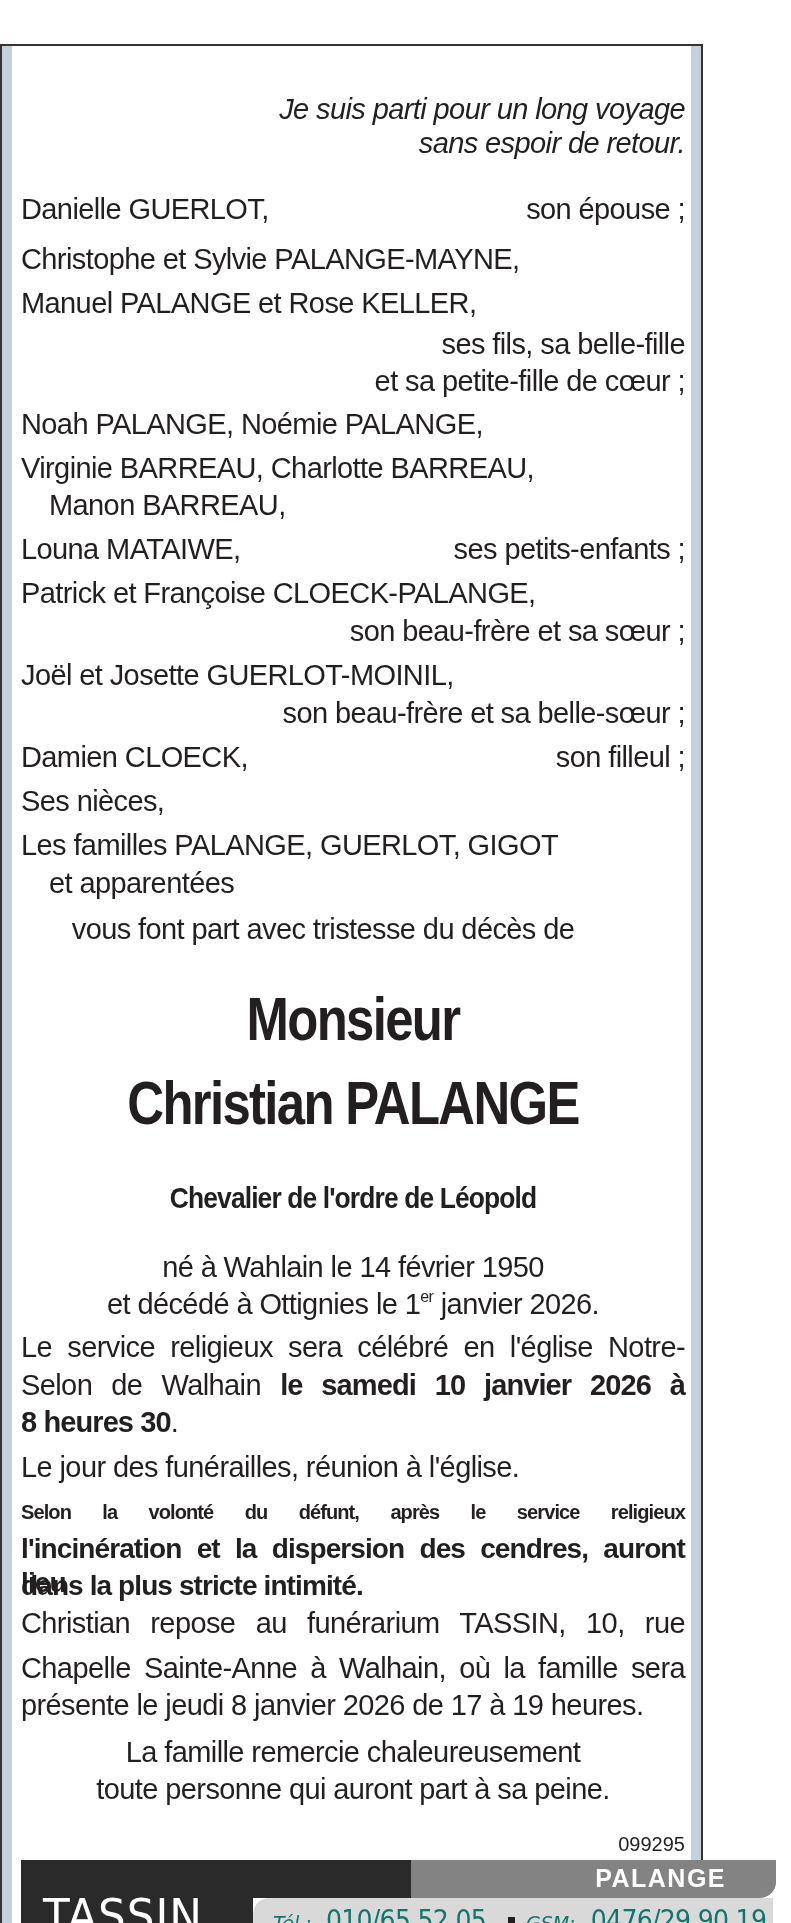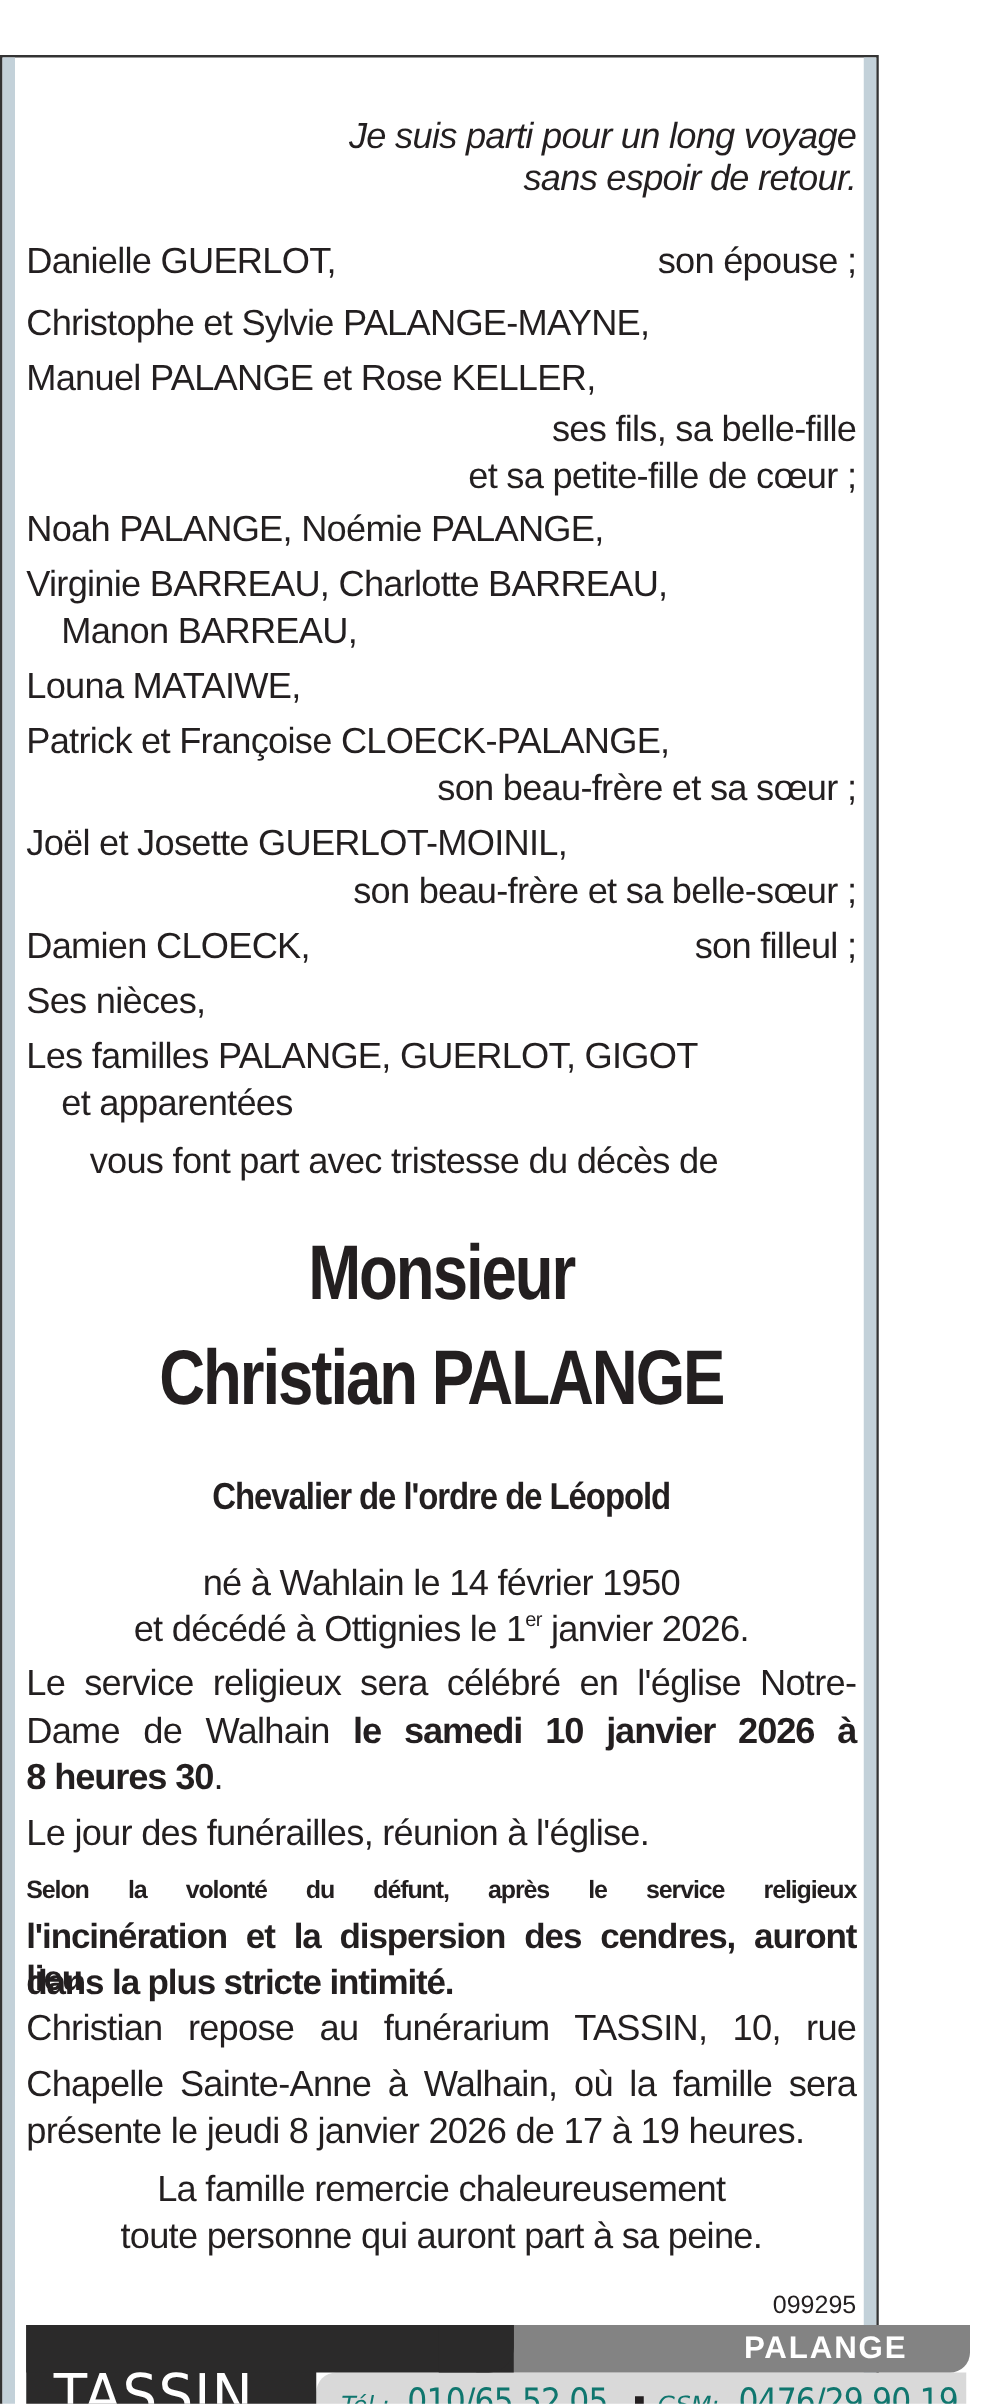--- a/index.html
+++ b/index.html
@@ -69,20 +69,21 @@
     </div>
     <div class="line" style="top:196px">Christophe et Sylvie PALANGE-MAYNE,</div>
     <div class="line" style="top:240px">Manuel PALANGE et Rose KELLER,</div>
     <div class="line right" style="top:281px">ses fils, sa belle-fille</div>
     <div class="line right" style="top:318px">et sa petite-fille de cœur ;</div>
     <div class="line" style="top:361px">Noah PALANGE, Noémie PALANGE,</div>
     <div class="line" style="top:405px">Virginie BARREAU, Charlotte BARREAU,</div>
     <div class="line indent" style="top:442px">Manon BARREAU,</div>
     <div class="line row" style="top:486px">
       <span>Louna MATAIWE,</span>
+      <span>ses petits-enfants ;</span>
     </div>
     <div class="line" style="top:530px">Patrick et Françoise CLOECK-PALANGE,</div>
     <div class="line right" style="top:568px">son beau-frère et sa sœur ;</div>
     <div class="line" style="top:612px">Joël et Josette GUERLOT-MOINIL,</div>
     <div class="line right" style="top:650px">son beau-frère et sa belle-sœur ;</div>
     <div class="line row" style="top:694px">
       <span>Damien CLOECK,</span>
       <span>son filleul ;</span>
     </div>
     <div class="line" style="top:738px">Ses nièces,</div>
@@ -92,21 +93,21 @@
     <div class="line center" style="top:866px; padding-right:60px">vous font part avec tristesse du décès de</div>
 
     <div class="line center name-title" style="top:940px">Monsieur</div>
     <div class="line center name-title" style="top:1024px">Christian PALANGE</div>
     <div class="line center honor" style="top:1135px">Chevalier de l'ordre de Léopold</div>
 
     <div class="line center" style="top:1204px">né à Wahlain le 14 février 1950</div>
     <div class="line center" style="top:1241px"><span>et décédé à Ottignies le 1</span><sup>er</sup><span> janvier 2026.</span></div>
 
     <div class="line just" style="top:1284px">Le service religieux sera célébré en l'église Notre-</div>
-    <div class="line just" style="top:1322px"><span>Dame de Walhain </span> <span class="bold-cond">le samedi 10 janvier 2026 à</span></div>
+    <div class="line just" style="top:1322px"><span>Selon de Walhain </span> <span class="bold-cond">le samedi 10 janvier 2026 à</span></div>
     <div class="line" style="top:1359px"><span class="bold-cond">8 heures 30</span><span>.</span></div>
 
     <div class="line" style="top:1404px">Le jour des funérailles, réunion à l'église.</div>
 
     <div class="line just bold-cond" style="top:1449px; font-size:20px">Selon la volonté du défunt, après le service religieux</div>
     <div class="line just bold-cond" style="top:1486px; font-size:28px">l'incinération et la dispersion des cendres, auront lieu</div>
     <div class="line bold-cond" style="top:1523px; font-size:28px">dans la plus stricte intimité.</div>
 
     <div class="line just" style="top:1560px">Christian repose au funérarium TASSIN, 10, rue</div>
     <div class="line just" style="top:1605px">Chapelle Sainte-Anne à Walhain, où la famille sera</div>

